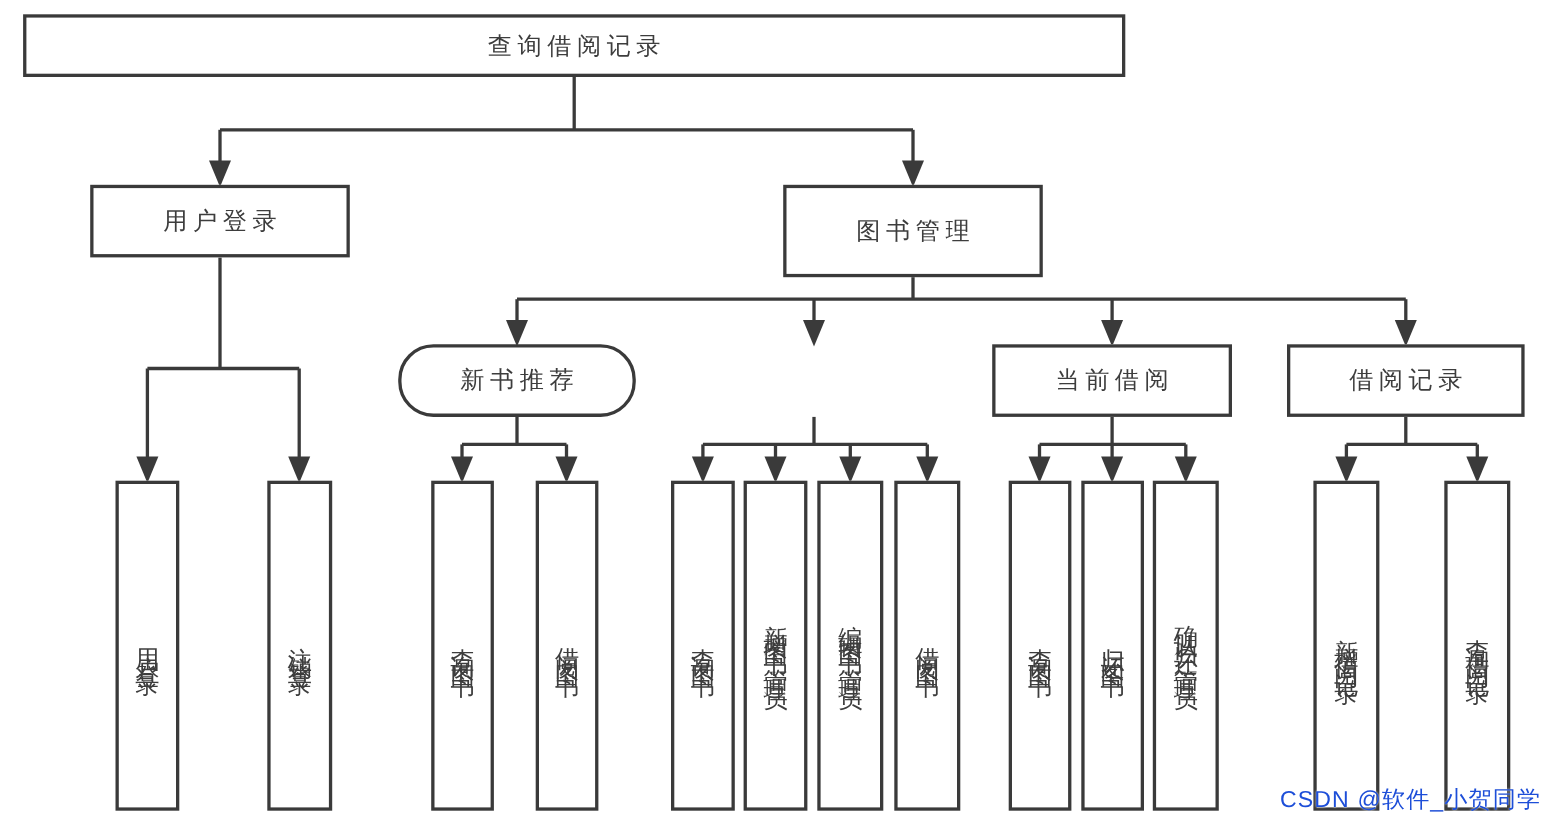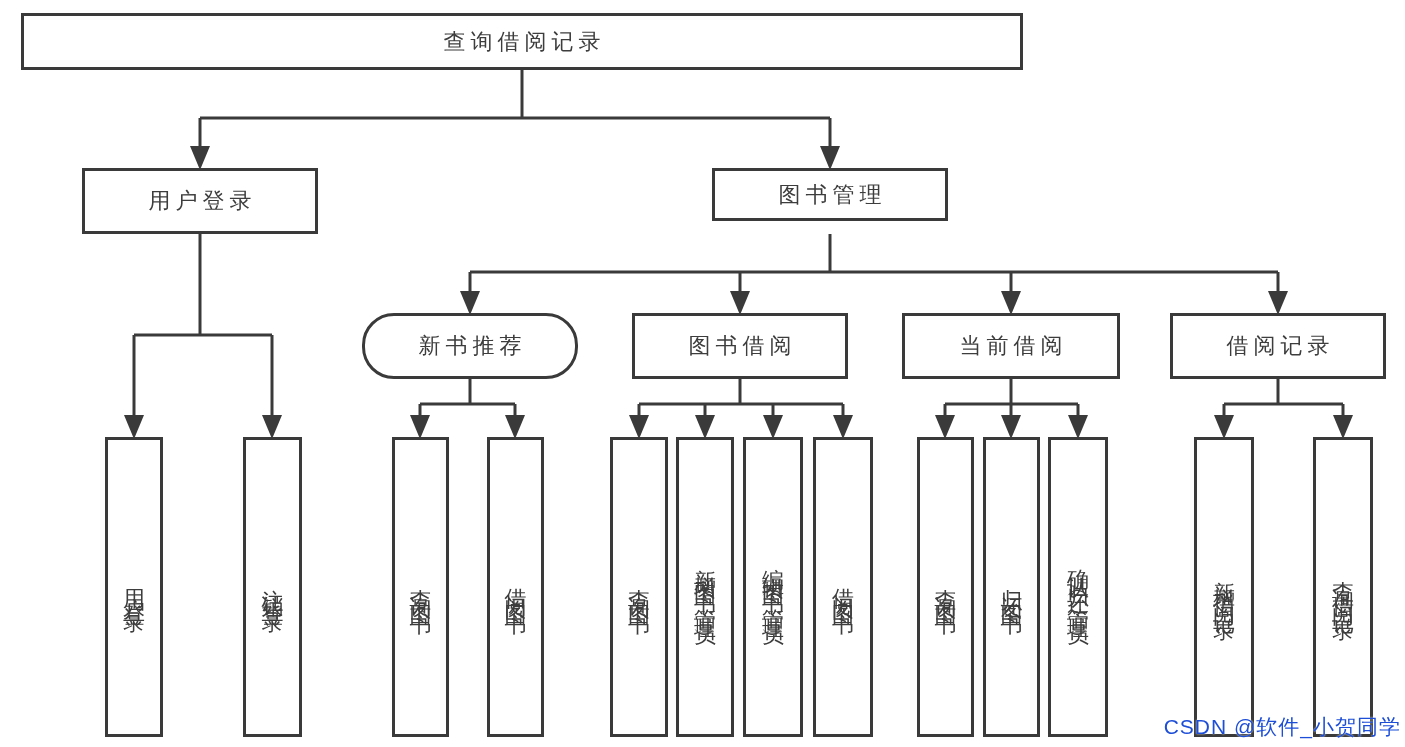--- a/index.html
+++ b/index.html
@@ -37,21 +37,21 @@
     font-size: 22px;
     writing-mode: vertical-rl;
     text-orientation: mixed;
     letter-spacing: 8px;
     white-space: nowrap;
   }
   
   .n-root   { left: 21px;   top: 13px;  width: 1002px; height: 57px; }
   
   .n-login  { left: 82px;   top: 168px; width: 236px;  height: 66px; }
-  .n-mgmt   { left: 712px;  top: 168px; width: 236px;  height: 53px; }
+  .n-mgmt   { left: 712px;  top: 168px; width: 236px;  height: 84px; }
   
   .n-rec    { left: 362px;  top: 313px; width: 216px;  height: 66px; border-radius: 32px; }
   .n-borrow { left: 632px;  top: 313px; width: 216px;  height: 66px; }
   .n-cur    { left: 902px;  top: 313px; width: 218px;  height: 66px; }
   .n-hist   { left: 1170px; top: 313px; width: 216px;  height: 66px; }
   
   .leaf { top: 437px; height: 300px; width: 58px; }
   .lf-1  { left: 105px; }
   .lf-2  { left: 243px; width: 59px; }
   .lf-3  { left: 392px; width: 57px; }
@@ -162,23 +162,20 @@
   <div class="box n-login">
     <span class="h-label">用户登录</span>
   </div>
   <div class="box n-mgmt">
     <span class="h-label">图书管理</span>
   </div>
 
   <div class="box n-rec">
     <span class="h-label">新书推荐</span>
   </div>
-  <div class="box n-borrow">
-    <span class="h-label">图书借阅</span>
-  </div>
   <div class="box n-cur">
     <span class="h-label">当前借阅</span>
   </div>
   <div class="box n-hist">
     <span class="h-label">借阅记录</span>
   </div>
 
   <div class="box leaf lf-1">
     <span class="v-label">用户登录</span>
   </div>

